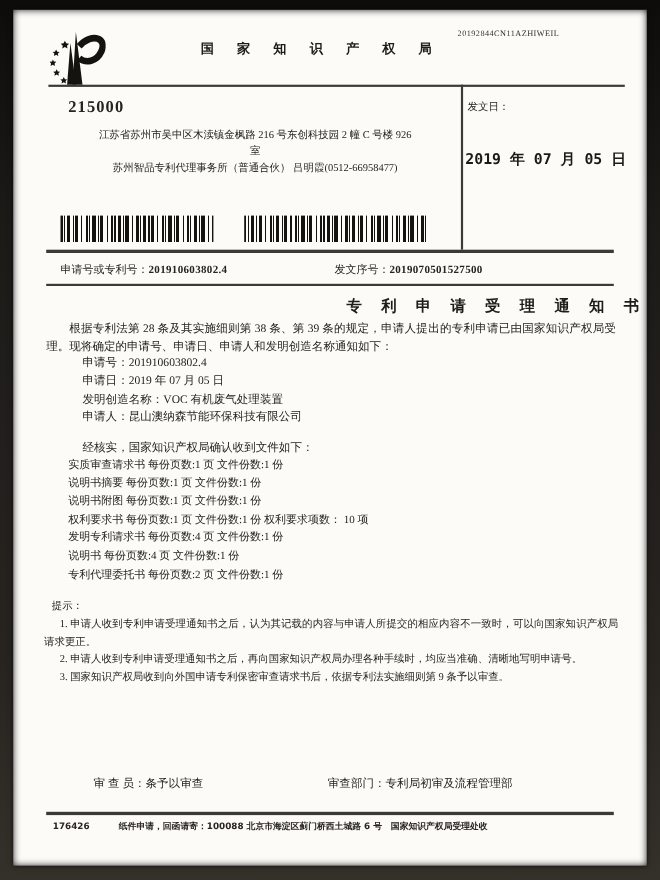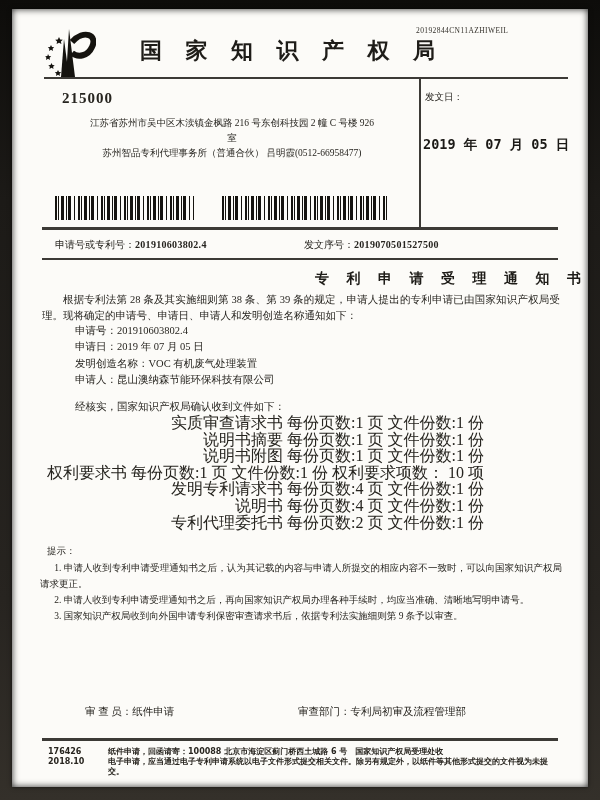--- a/index.html
+++ b/index.html
@@ -11,21 +11,21 @@
     color:#26241f;
   }
   .page {
     position:absolute; left:12px; top:9px; width:576px; height:778px;
     background:#fcfbf8; box-shadow:0 0 7px rgba(0,0,0,.85) inset, 0 0 4px rgba(0,0,0,.6);
   }
   .abs { position:absolute; }
   .logo { left:30px; top:16px; width:54px; height:58px; }
   .serial { left:404px; top:17px; font-size:7.5px; letter-spacing:.4px; color:#33302a; }
   .header-title { left:0; top:27px; width:560px; text-align:center;
-    font-size:22px; font-weight:bold; letter-spacing:9px; color:#1e1c18; }
+    font-size:12px; font-weight:bold; letter-spacing:9px; color:#1e1c18; }
   .rule { background:#3c3a36; }
   .rule1 { left:32px; top:68px; width:524px; height:2px; }
   .vline { left:407px; top:68px; width:2px; height:150px; background:#3c3a36; }
   .postal { left:50px; top:81px; font-size:15px; font-weight:bold; letter-spacing:1px; }
   .addr { left:32px; width:376px; text-align:center; font-size:9.5px; line-height:15px; white-space:nowrap; }
   .addr1 { top:107px; } .addr2 { top:122px; } .addr3 { top:137px; }
   .issue-label { left:413px; top:82px; font-size:9.5px; }
   .issue-date { left:411px; top:127px; font-size:13.5px; font-weight:bold;
     font-family:"DejaVu Sans Mono",monospace; letter-spacing:0px; color:#1c1a17; }
   .barcode { top:187px; height:24px;
@@ -38,21 +38,21 @@
   .appnum-row { top:229px; font-size:10px; }
   .appnum-row .lbl { font-weight:normal; } .appnum-row b { letter-spacing:.3px; }
   .an1 { left:43px; } .an2 { left:292px; }
   .rule3 { left:30px; top:249px; width:516px; height:1.5px; }
   .notice-title { left:0; top:261px; width:576px; text-align:right;
     font-size:14px; font-weight:bold; letter-spacing:7px; color:#1e1c18; }
   .intro { left:30px; top:283px; width:518px; font-size:10.5px; line-height:16px;
     text-indent:2em; text-align:justify; }
   .fields { left:63px; top:314px; font-size:10.5px; line-height:16.4px; white-space:nowrap; }
   .confirm { left:63px; top:391px; font-size:10.5px; }
-  .docs { left:35px; top:406px; font-size:16px; line-height:16.6px; white-space:nowrap;text-align:right; }
+  .docs { left:50px; top:406px; font-size:10px; line-height:16.6px; white-space:nowrap; }
   .tips-label { left:35px; top:536px; font-size:9.5px; }
   .tips { left:28px; top:551px; width:522px; font-size:9.5px; line-height:16px; }
   .tips p { text-indent:1.5em; text-align:justify; }
   .exam-row { top:696px; font-size:10.5px; }
   .ex1 { left:73px; } .ex2 { left:286px; }
   .rule4 { left:30px; top:729px; width:516px; height:2.5px; }
   .footer { left:36px; top:738px; width:520px;
     font-family:"DejaVu Sans",sans-serif; font-size:8px; font-weight:bold;
     line-height:10px; color:#2a2archive823; color:#28251f; }
   .footer .frow { display:flex; margin-bottom:0px; }
@@ -128,32 +128,28 @@
   </div>
 
   <div class="abs tips-label">提示：</div>
   <div class="abs tips">
     <p>1. 申请人收到专利申请受理通知书之后，认为其记载的内容与申请人所提交的相应内容不一致时，可以向国家知识产权局请求更正。</p>
     <p>2. 申请人收到专利申请受理通知书之后，再向国家知识产权局办理各种手续时，均应当准确、清晰地写明申请号。</p>
     <p>3. 国家知识产权局收到向外国申请专利保密审查请求书后，依据专利法实施细则第 9 条予以审查。</p>
   </div>
 
   <div class="abs exam-row ex1">
-    <span>审 查 员：</span><span>纸件申请</span>
+    <span>审 查 员：</span><span>条予以审查</span>
   </div>
   <div class="abs exam-row ex2">
     <span>审查部门：</span><span>专利局初审及流程管理部</span>
   </div>
 
   <div class="abs rule rule4"></div>
 
   <div class="abs footer">
     <div class="frow">
       <div class="code">176426</div>
       <div class="note">纸件申请，回函请寄：100088 北京市海淀区蓟门桥西土城路 6 号　国家知识产权局受理处收</div>
     </div>
-    <div class="frow">
-      <div class="code">2018.10</div>
-      <div class="note">电子申请，应当通过电子专利申请系统以电子文件形式提交相关文件。除另有规定外，以纸件等其他形式提交的文件视为未提交。</div>
-    </div>
   </div>
 
 </div>
 
 </body></html>

